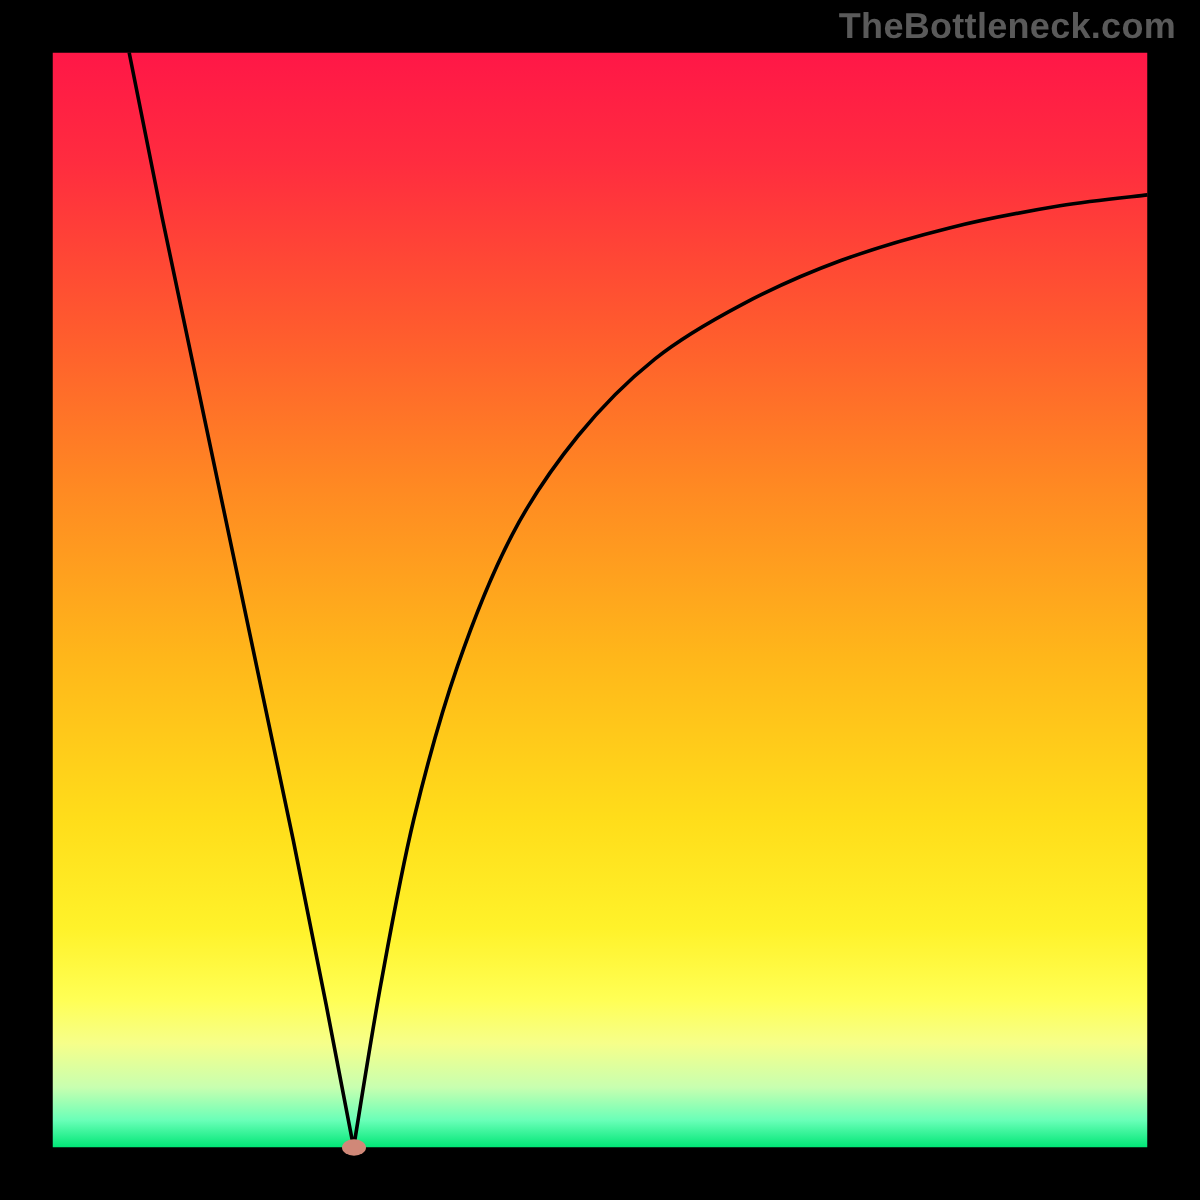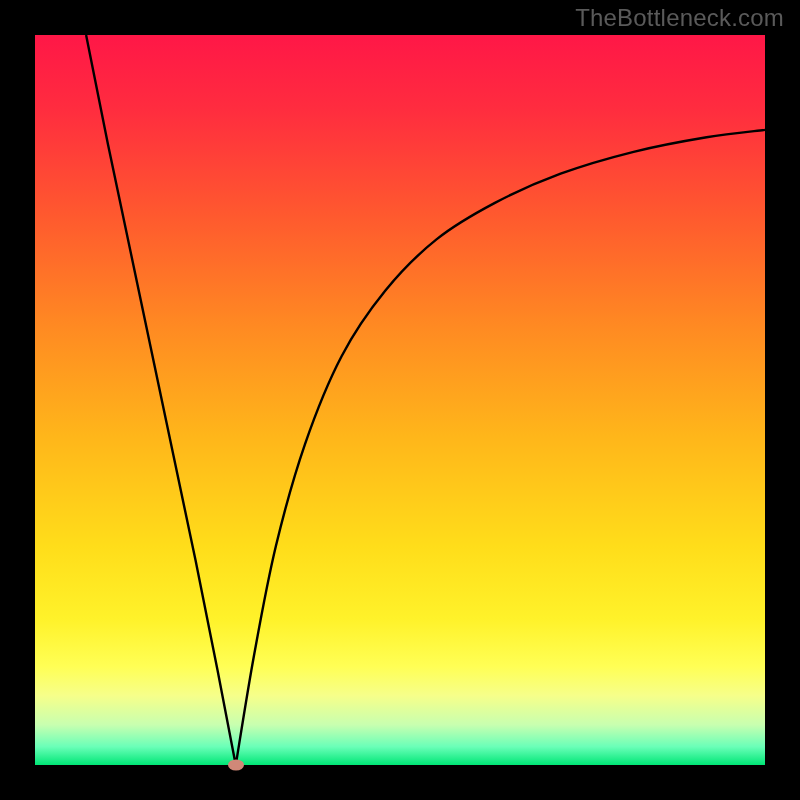--- a/index.html
+++ b/index.html
@@ -15,21 +15,21 @@
     width: 800px;
     height: 800px;
     background: #000;
   }
   .watermark {
     position: absolute;
     top: 4px;
     right: 16px;
     font-family: Arial, Helvetica, sans-serif;
     font-size: 24px;
-    font-weight: 400;
+    font-weight: 700;
     color: #5a5a5a;
     letter-spacing: 0.2px;
     user-select: none;
   }
   .plot {
     position: absolute;
     left: 35px;
     top: 35px;
     width: 730px;
     height: 730px;

